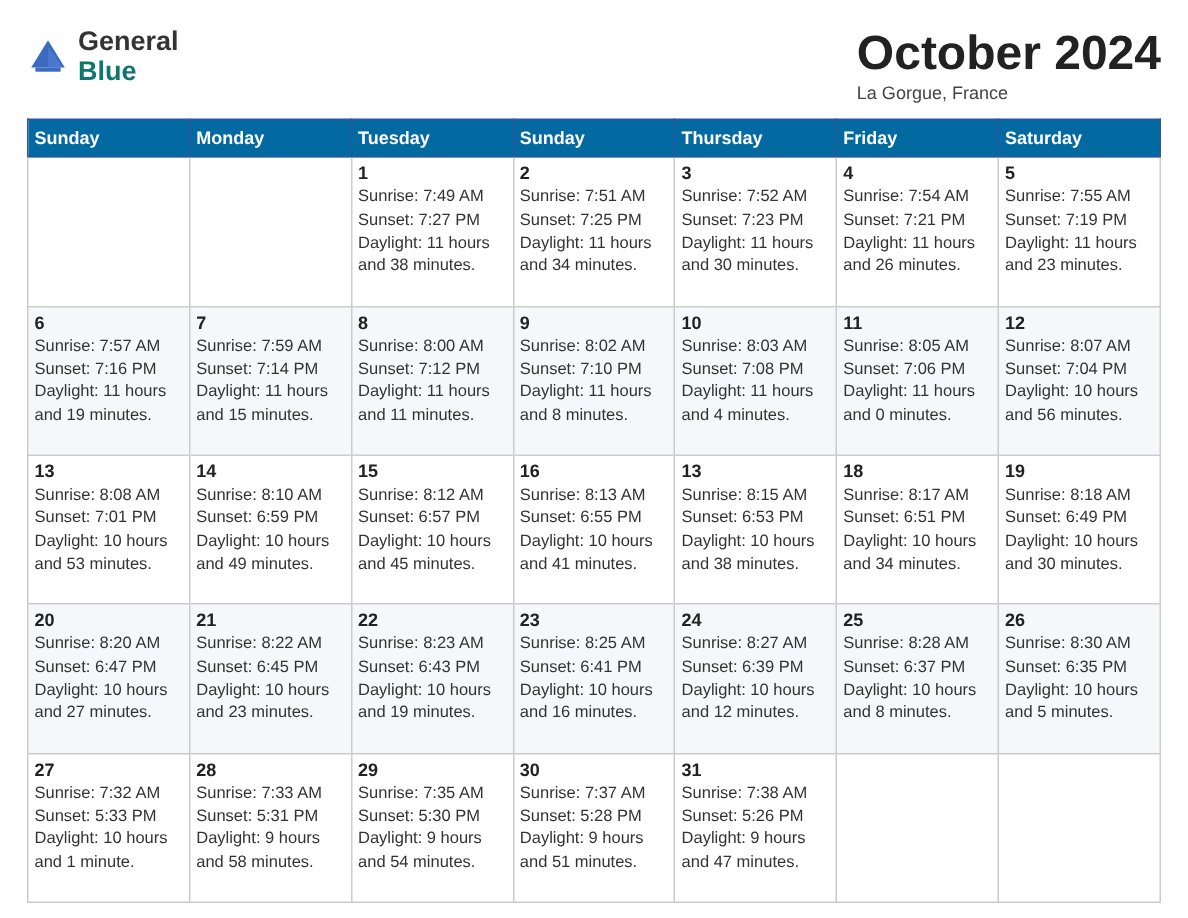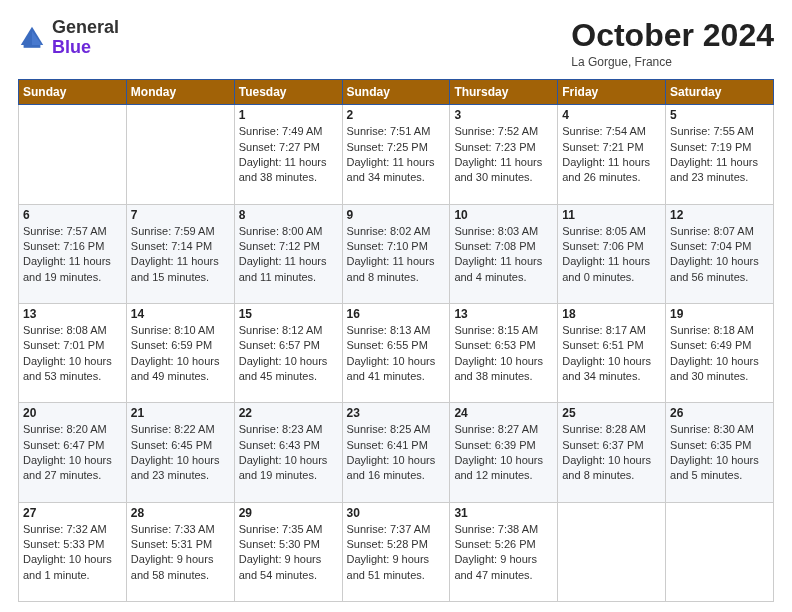--- a/index.html
+++ b/index.html
@@ -27,21 +27,21 @@
       display: flex;
       align-items: center;
       gap: 6px;
     }
     .logo-text {
       font-size: 18px;
       font-weight: bold;
       line-height: 1.1;
     }
     .logo-text span.general { color: #333; }
-    .logo-text span.blue { color: #6d28d9; }
+    .logo-text span.blue { color: #0f766e; }
     .logo-icon {
       width: 28px;
       height: 28px;
     }
     .title-block {
       text-align: left;
     }
     .month-title {
       font-size: 32px;
       font-weight: bold;
@@ -54,21 +54,21 @@
       margin-top: 2px;
     }
     .calendar {
       flex: 1;
       border: 1px solid #ccc;
       border-collapse: collapse;
       width: 100%;
       table-layout: fixed;
     }
     .calendar th {
-      background: #a16207;
+      background: #0369a1;
       color: #fff;
       font-size: 12px;
       font-weight: bold;
       padding: 5px 4px;
       border: 1px solid #2a55a0;
       text-align: left;
     }
     .calendar td {
       border: 1px solid #ccc;
       vertical-align: top;

